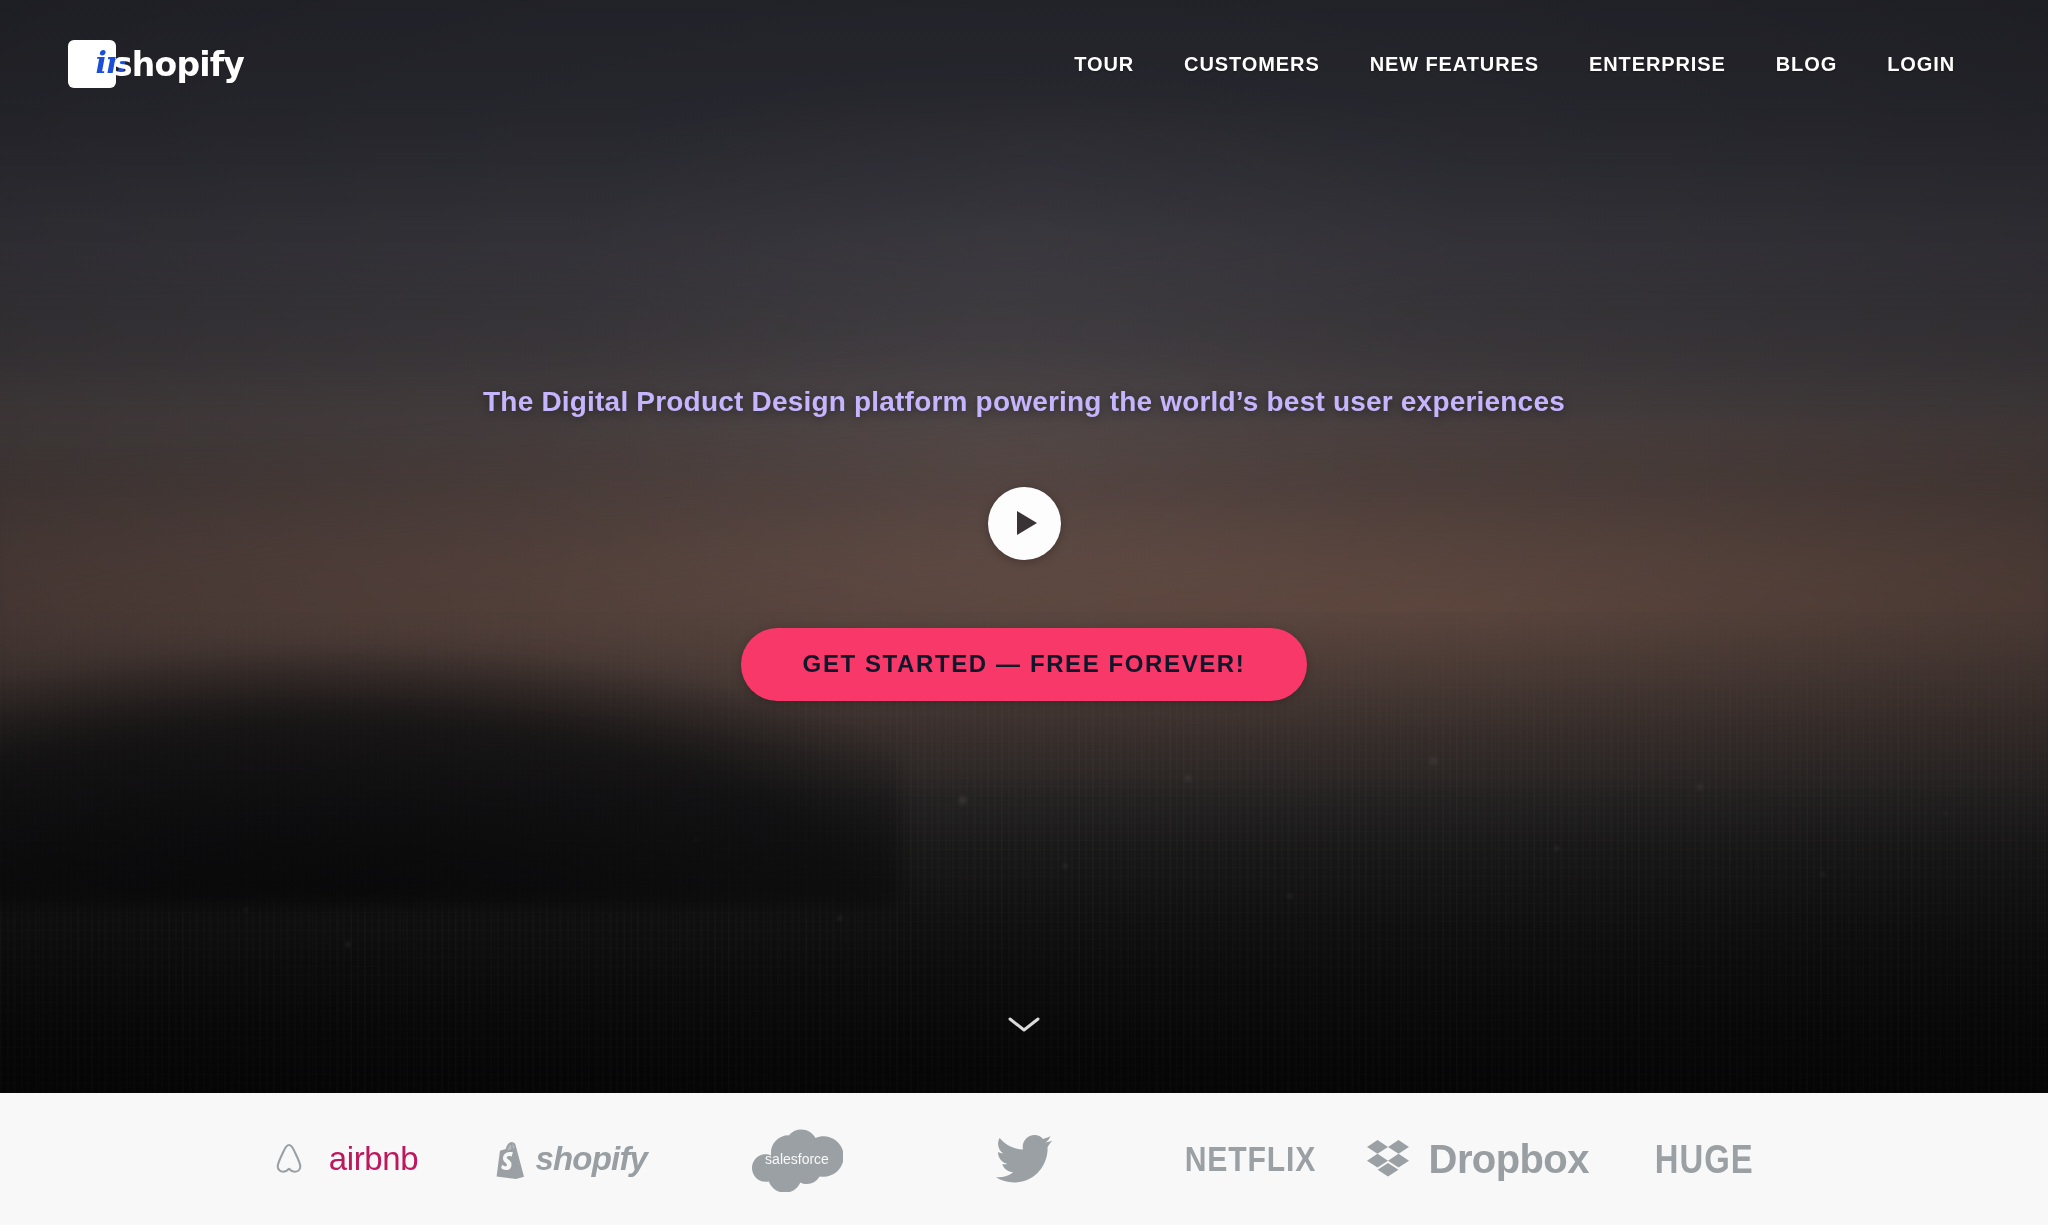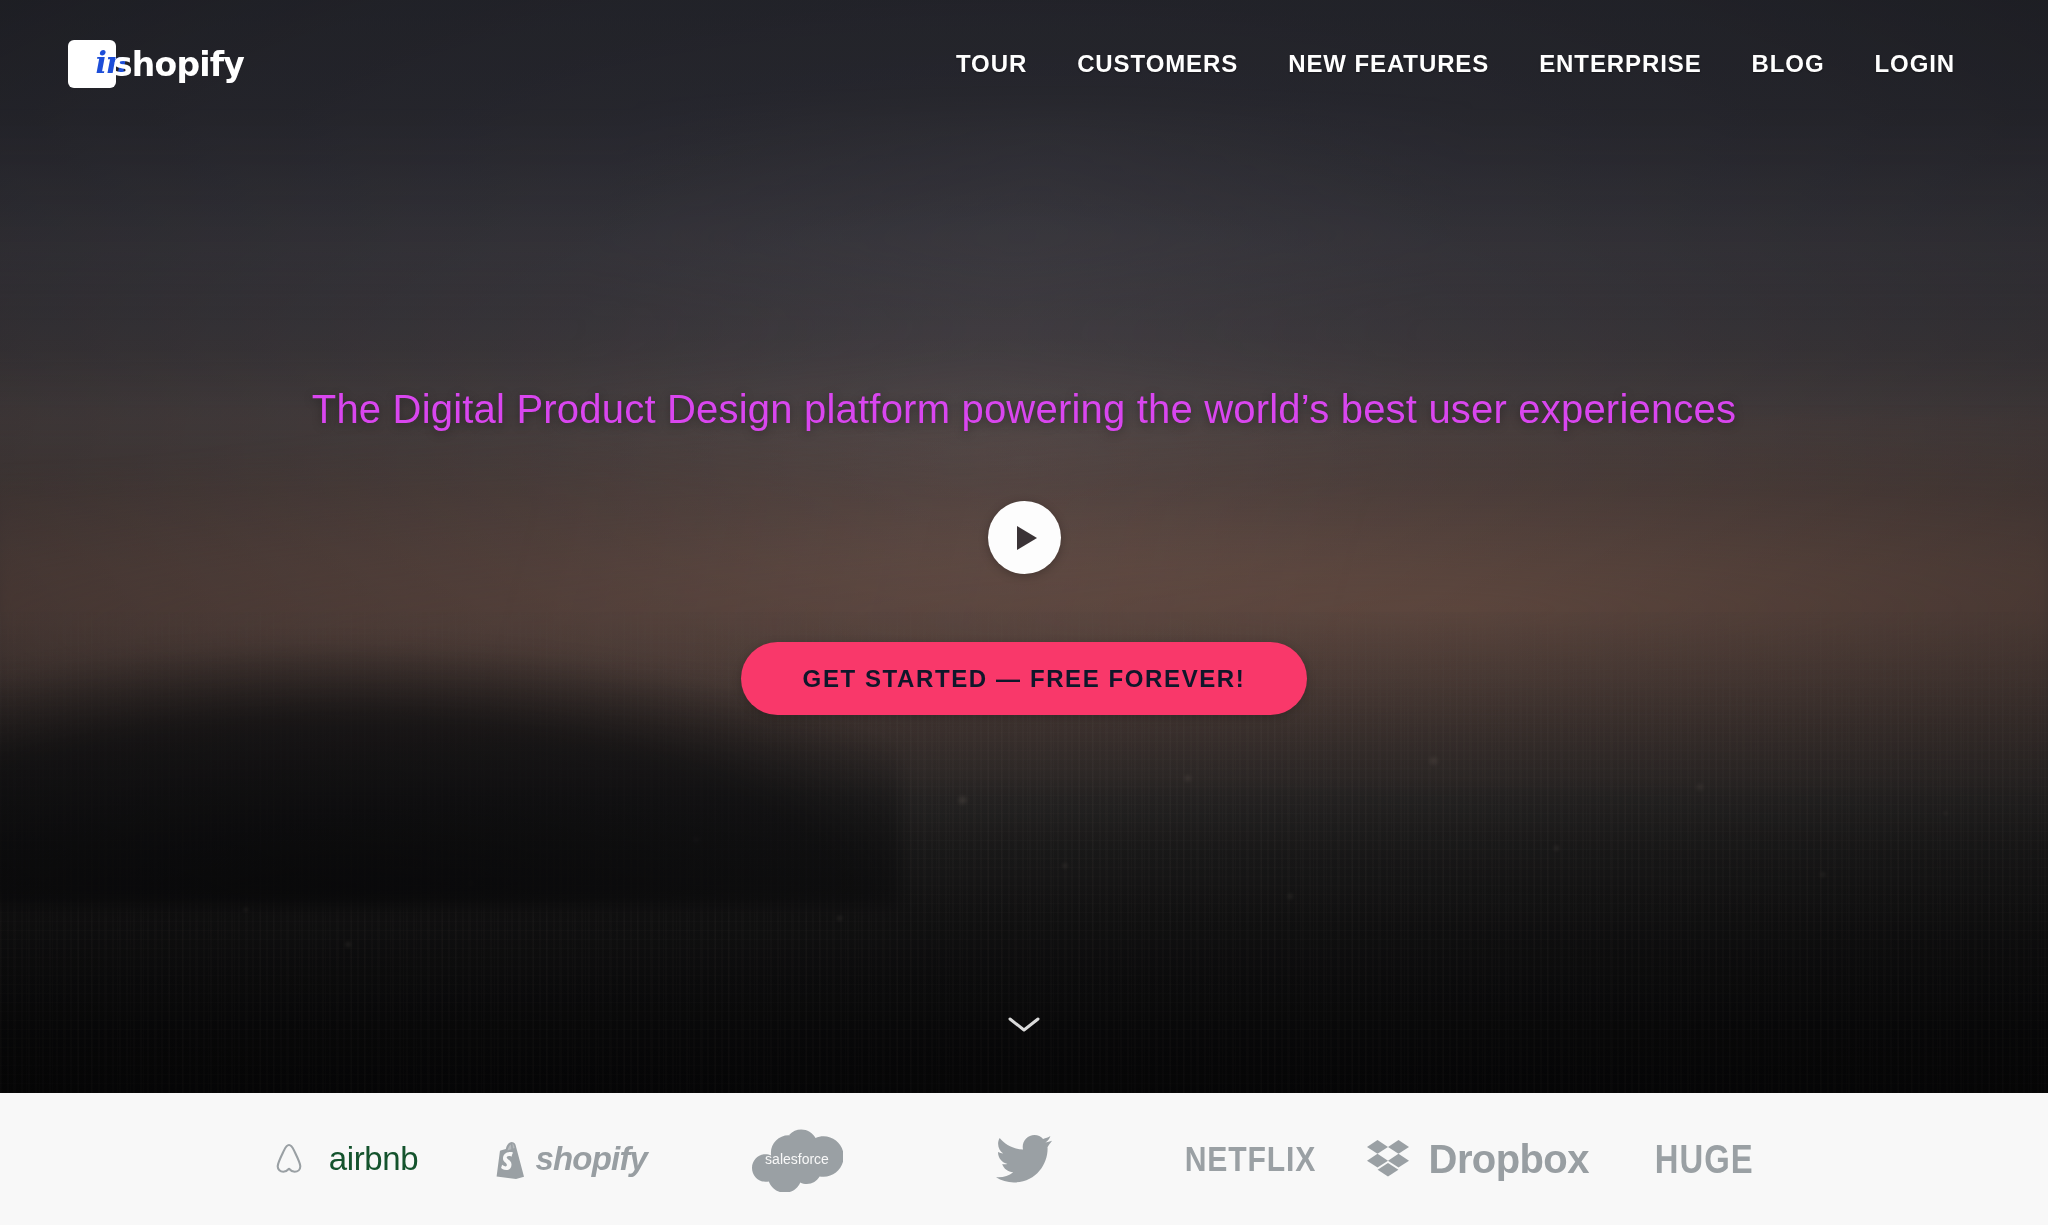--- a/index.html
+++ b/index.html
@@ -144,21 +144,21 @@
     letter-spacing:-0.8px;
     margin-left:-3px;
   }
   .nav-links{
     margin-left:auto;
     display:flex; align-items:center;
     gap:0;
   }
   .nav-link{
     color:#ffffff;
-    font-size:24px;
+    font-size:20px;
     font-weight:700;
     letter-spacing:0.9px;
     text-transform:uppercase;
     padding:0 25px;
     cursor:pointer;
     white-space:nowrap;
     text-shadow:0 1px 2px rgba(0,0,0,.35);
   }
   .nav-cta{
     margin-left:28px;
@@ -188,23 +188,23 @@
     font-weight:300;
     font-size:86px;
     line-height:1;
     letter-spacing:4.5px;
     text-transform:uppercase;
     white-space:nowrap;
     text-shadow:0 2px 14px rgba(0,0,0,.30);
   }
   .subheadline{
     margin-top:55px;
-    color:#d946ef;
-    font-weight:400;
-    font-size:40px;
+    color:#c4b5fd;
+    font-weight:700;
+    font-size:28px;
     line-height:1.2;
     letter-spacing:.2px;
     white-space:nowrap;
     text-shadow:0 2px 10px rgba(0,0,0,.35);
   }
   .play-btn{
     margin-top:68px;
     width:73px; height:73px;
     border-radius:50%;
     background:#fdfdfd;
@@ -257,21 +257,21 @@
   .brand{
     flex:1;
     display:flex; align-items:center; justify-content:center;
     color:#9aa0a4;
     cursor:pointer;
     user-select:none;
   }
   .brand svg{ display:block; }
   .brand-word{ font-family:"Liberation Sans", sans-serif; }
 
-  .airbnb-word{ font-size:33px; font-weight:400; letter-spacing:-0.4px; margin-left:20px; color:#14532d; }
+  .airbnb-word{ font-size:33px; font-weight:400; letter-spacing:-0.4px; margin-left:20px; color:#be185d; }
   .shopify-word{ font-size:33px; font-weight:700; font-style:italic; letter-spacing:-0.8px; margin-left:8px; color:#989ea2; }
   .netflix-word{
     font-family:"Liberation Sans Narrow","Liberation Sans", sans-serif;
     font-size:35px; font-weight:700; letter-spacing:1px; color:#9aa0a4;
     transform:scaleX(.86); transform-origin:center;
   }
   .dropbox-word{ font-size:40px; font-weight:700; letter-spacing:-0.6px; margin-left:20px; color:#989ea2; }
   .huge-word{
     font-family:"Liberation Sans Narrow","Liberation Sans", sans-serif;
     font-size:40px; font-weight:700; letter-spacing:1.2px; color:#9aa0a4;

